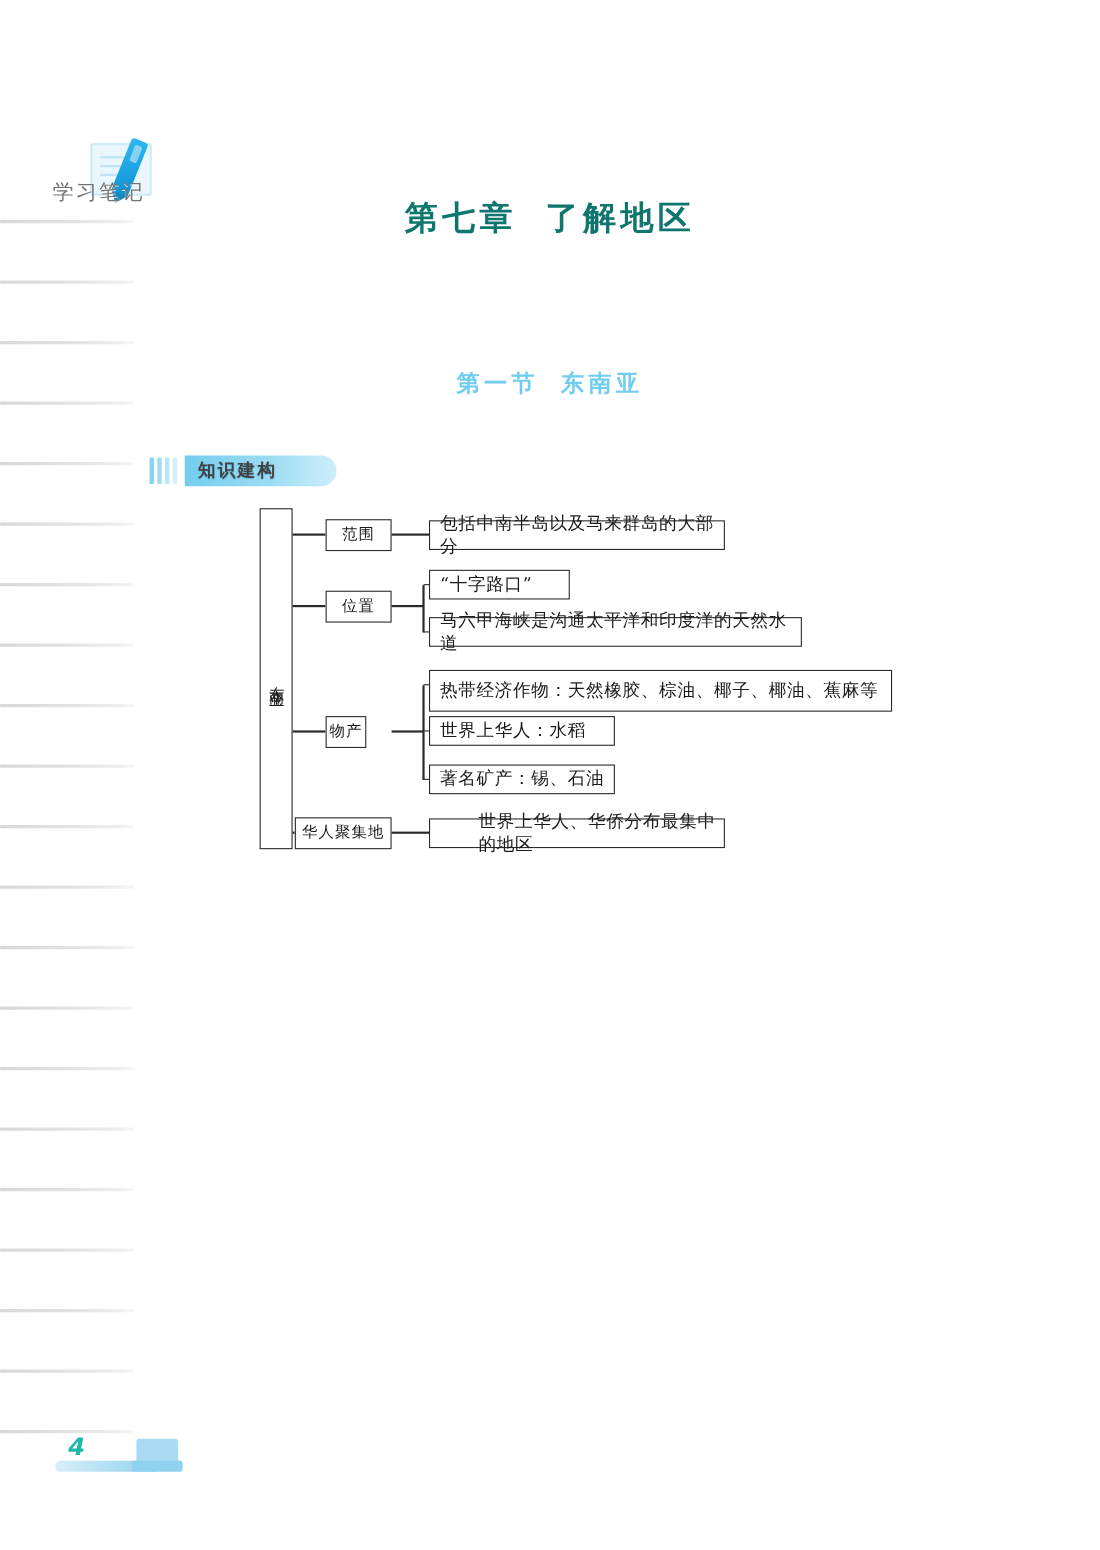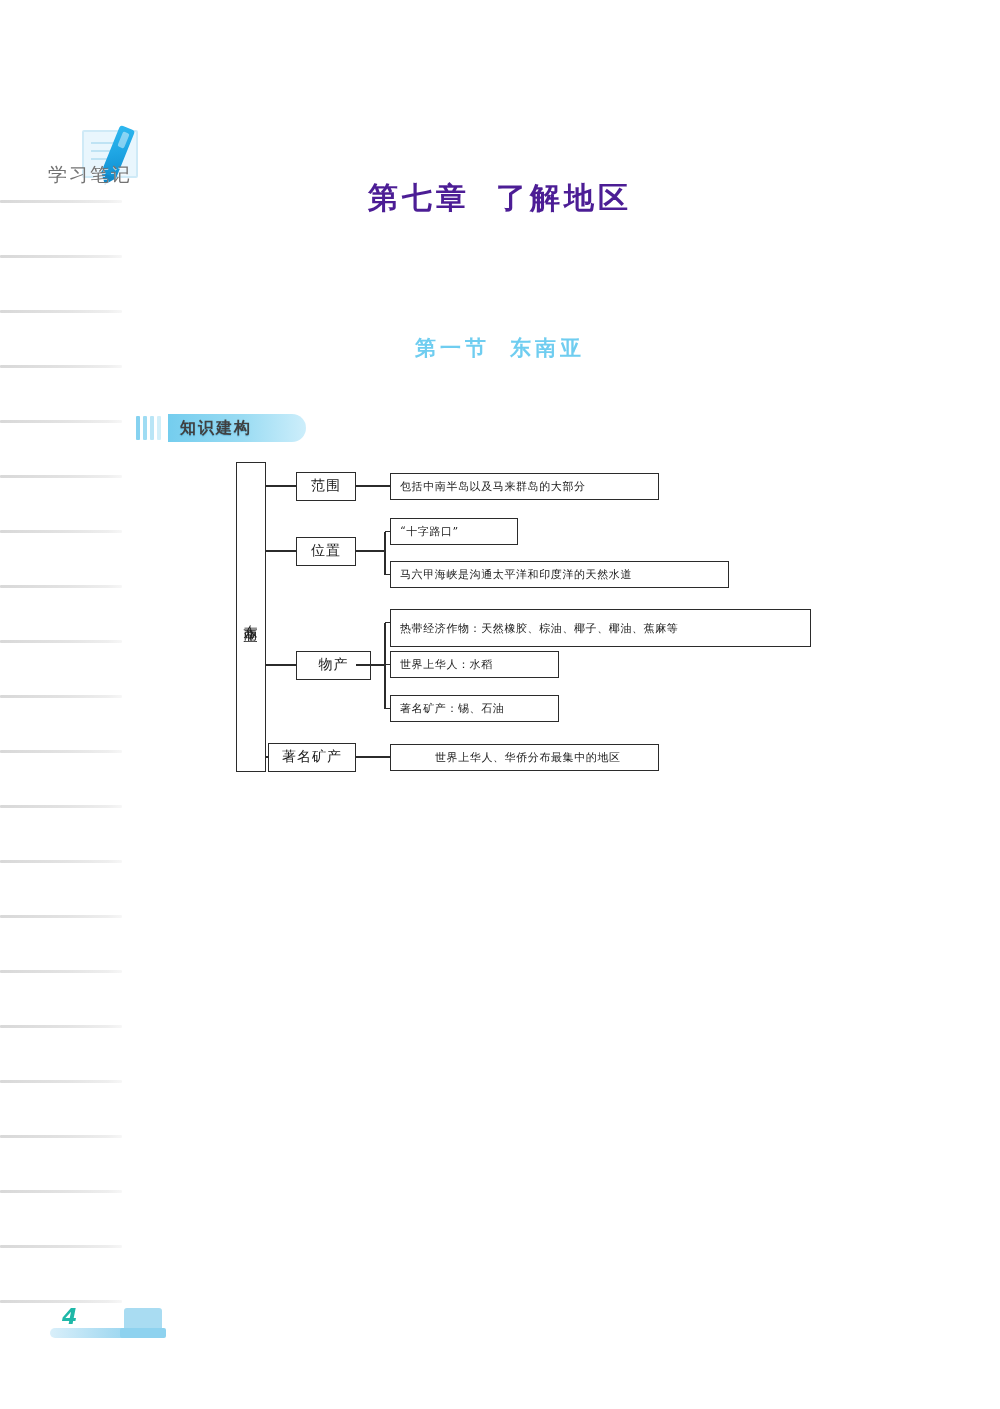--- a/index.html
+++ b/index.html
@@ -44,21 +44,21 @@
   #notes-badge .label{
     position:absolute;left:0;top:36px;width:120px;
     font-size:19px;letter-spacing:2px;color:#737373;
     font-family:"DejaVu Sans","Liberation Sans",sans-serif;
     text-shadow:0 1px 0 rgba(255,255,255,.8);
   }
 
   
   #chapter-title{
     position:absolute;left:0;top:178px;width:1000px;text-align:center;
-    font-size:30px;font-weight:bold;letter-spacing:4px;color:#4c1d95;
+    font-size:30px;font-weight:bold;letter-spacing:4px;color:#0f766e;
   }
   #chapter-title .gap{display:inline-block;width:26px;}
   #section-title{
     position:absolute;left:0;top:334px;width:1000px;text-align:center;
     font-size:21px;font-weight:bold;letter-spacing:4px;color:#6fcdf0;
   }
   #section-title .gap{display:inline-block;width:20px;}
 
   
   #knowledge-banner{position:absolute;left:136px;top:414px;width:180px;height:28px;}
@@ -83,21 +83,21 @@
 
   
   #tree{position:absolute;left:0;top:0;width:1000px;height:1409px;}
   .node{
     position:absolute;border:1.4px solid #2b2b2b;background:#ffffff;
     box-sizing:border-box;color:#1a1a1a;
     font-family:"DejaVu Serif","Liberation Serif",serif;
     display:flex;align-items:center;justify-content:center;
   }
   .node.lvl1{font-size:14px;letter-spacing:1px;}
-  .node.leaf{font-size:11px;letter-spacing:.6px;justify-content:flex-start;padding-left:9px;text-align:right;}
+  .node.leaf{font-size:16px;letter-spacing:.6px;justify-content:flex-start;padding-left:9px;}
   .node.root{
     writing-mode:vertical-rl;text-orientation:upright;
     font-size:14px;letter-spacing:3px;justify-content:center;
   }
   .edge{position:absolute;background:#2b2b2b;}
   .edge.h{height:1.4px;}
   .edge.v{width:1.4px;}
 
   
   #page-footer{position:absolute;left:46px;top:1298px;width:130px;height:56px;}
@@ -183,31 +183,31 @@
     <div class="node leaf" style="left: 390px; top: 473px; width: 269px; height: 27px;">包括中南半岛以及马来群岛的大部分</div>
     <div class="edge h" style="left: 266px; top: 550.3px; width: 30px; height: 1.4px;"></div>
     <div class="node lvl1" style="left: 296px; top: 536.5px; width: 60px; height: 29px;">位置</div>
     <div class="edge h" style="left: 356px; top: 550.3px; width: 29px; height: 1.4px;"></div>
     <div class="edge v" style="left: 384.3px; top: 531.5px; width: 1.4px; height: 43px;"></div>
     <div class="edge h" style="left: 385px; top: 530.8px; width: 5px; height: 1.4px;"></div>
     <div class="node leaf" style="left: 390px; top: 518px; width: 128px; height: 27px;">“十字路口”</div>
     <div class="edge h" style="left: 385px; top: 573.8px; width: 5px; height: 1.4px;"></div>
     <div class="node leaf" style="left: 390px; top: 561px; width: 339px; height: 27px;">马六甲海峡是沟通太平洋和印度洋的天然水道</div>
     <div class="edge h" style="left: 266px; top: 664.3px; width: 30px; height: 1.4px;"></div>
-    <div class="node lvl1" style="left: 296px; top: 650.5px; width: 75px; height: 29px;">物产</div>
+    <div class="node lvl1" style="left: 296px; top: 650.5px; width: 37px; height: 29px;">物产</div>
     <div class="edge h" style="left: 356px; top: 664.3px; width: 29px; height: 1.4px;"></div>
     <div class="edge v" style="left: 384.3px; top: 622.5px; width: 1.4px; height: 86px;"></div>
     <div class="edge h" style="left: 385px; top: 621.8px; width: 5px; height: 1.4px;"></div>
     <div class="node leaf" style="left: 390px; top: 609px; width: 421px; height: 38px;">热带经济作物：天然橡胶、棕油、椰子、椰油、蕉麻等</div>
     <div class="edge h" style="left: 385px; top: 663.8px; width: 5px; height: 1.4px;"></div>
     <div class="node leaf" style="left: 390px; top: 651px; width: 169px; height: 27px;">世界上华人：水稻</div>
     <div class="edge h" style="left: 385px; top: 707.8px; width: 5px; height: 1.4px;"></div>
     <div class="node leaf" style="left: 390px; top: 695px; width: 169px; height: 27px;">著名矿产：锡、石油</div>
     <div class="edge h" style="left: 266px; top: 756.3px; width: 2px; height: 1.4px;"></div>
-    <div class="node lvl1" style="left: 268px; top: 742.5px; width: 88px; height: 29px;">著名矿产</div>
+    <div class="node lvl1" style="left: 268px; top: 742.5px; width: 88px; height: 29px;">华人聚集地</div>
     <div class="edge h" style="left: 356px; top: 756.3px; width: 34px; height: 1.4px;"></div>
     <div class="node leaf" style="left: 390px; top: 744px; width: 269px; height: 27px; padding-left: 44px;">世界上华人、华侨分布最集中的地区</div>
   </div>
 
 <div id="page-footer">
   <div class="swoosh"></div>
   <div class="blockA"></div>
   <div class="blockB"></div>
   <div class="pagenum">4</div>
 </div>

